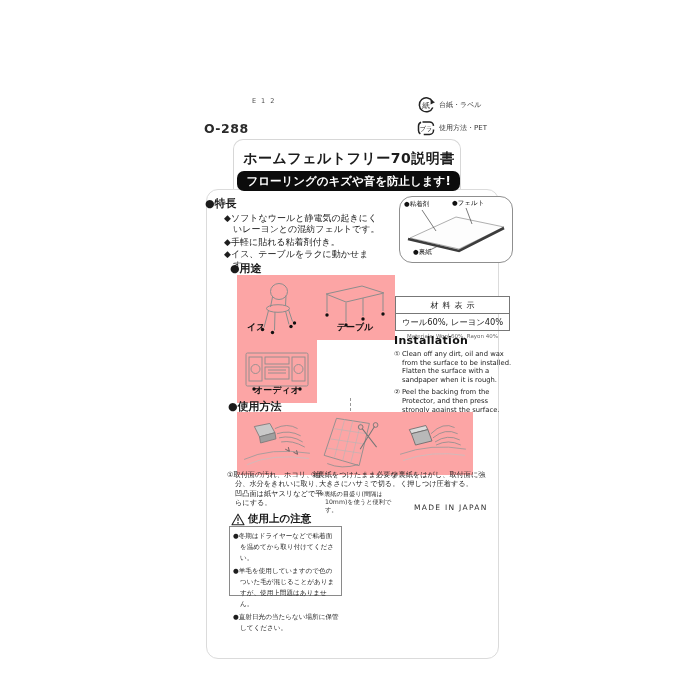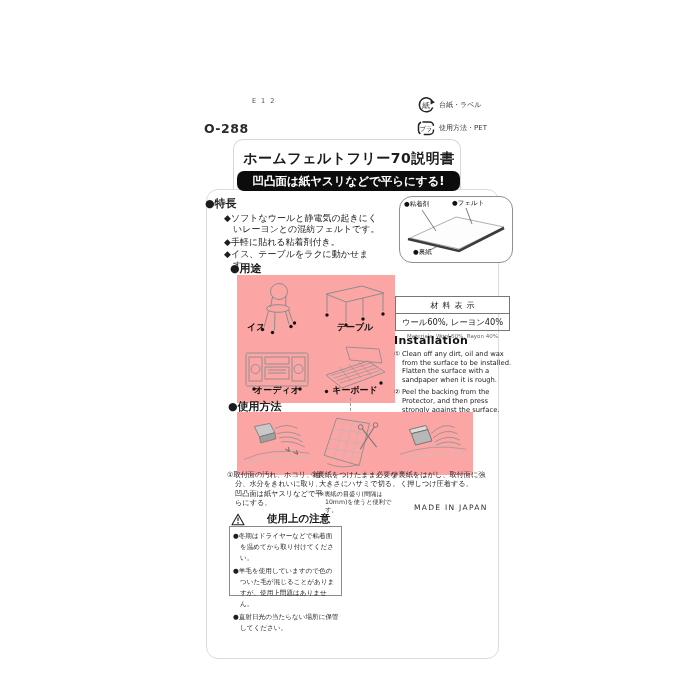--- a/index.html
+++ b/index.html
@@ -62,21 +62,21 @@
 
   .caption{position:absolute;top:470px;font-size:7.2px;line-height:9.3px;color:#1d1d1d;
            padding-left:8px;text-indent:-8px;}
   .cap1{left:227px;width:88px;}
   .cap2{left:311px;width:84px;}
   .cap3{left:392px;width:86px;}
   .cap-note{font-size:6.2px;line-height:8px;color:#333;margin-top:1px;padding-left:6px;text-indent:-6px;}
 
   .made-in{left:414px;top:503px;font-size:7.5px;letter-spacing:1.3px;color:#2d2d2d;white-space:nowrap;}
 
-  .caution-head{left:231px;top:512px;display:flex;align-items:center;gap:22px;
+  .caution-head{left:231px;top:512px;display:flex;align-items:center;gap:3px;
                 font-size:10.5px;font-weight:bold;color:#151515;white-space:nowrap;}
   .caution-box{left:229px;top:526px;width:113px;height:70px;border:1px solid #8a8a8a;
                box-sizing:border-box;padding:4px 2px 0 3px;background:#fff;}
   .caution-item{font-size:6.6px;line-height:11px;color:#1e1e1e;padding-left:7px;text-indent:-7px;margin-bottom:2px;}
 </style>
 </head>
 <body>
 
 <div class="sheet">
 
@@ -96,21 +96,21 @@
   </div>
   <div class="abs rc-row rc-plastic">
     <svg width="18" height="18" viewBox="0 0 18 18">
       <rect x="1.5" y="3" width="15" height="12.5" rx="4" fill="none" stroke="#222" stroke-width="1.5" stroke-dasharray="13 3.5"></rect>
       <text x="9" y="11.5" font-size="6.2" text-anchor="middle" fill="#222">プラ</text>
     </svg>
     <span class="rc-label">使用方法・PET</span>
   </div>
 
   <div class="abs title">ホームフェルトフリー70説明書</div>
-  <div class="abs banner">凹凸面は紙ヤスリなどで平らにする!</div>
+  <div class="abs banner">フローリングのキズや音を防止します!</div>
 
   <div class="abs sec-heading features-heading">●特長</div>
   <div class="abs features-list">
     <div class="feat">◆ソフトなウールと静電気の起きにくいレーヨンとの混紡フェルトです。</div>
     <div class="feat">◆手軽に貼れる粘着剤付き。</div>
     <div class="feat">◆イス、テーブルをラクに動かせます。</div>
   </div>
 
   <div class="abs felt-box">
     <svg width="112" height="65" viewBox="0 0 112 65">
@@ -172,35 +172,20 @@
         <path d="M27 28 L45 28 M27 31 L45 31"></path>
       </g>
       <g fill="#111">
           <circle cx="13" cy="47" r="1.7"></circle>
           <circle cx="59" cy="47" r="1.7"></circle>
         </g>
     </svg>
     <div class="illus-label">オーディオ</div>
   </div>
 
-  <div class="illus-box" style="left:315px;top:338px">
-    <svg width="72" height="57" viewBox="0 0 72 57">
-      <g stroke="#8d8d8d" stroke-width="0.9" fill="none">
-        <path d="M27 5 L60 7 L63 21 L31 18 Z"></path>
-        <path d="M7 33 L49 19 L66 30 L23 46 Z"></path>
-        <path d="M12 33.5 L53 20.5 M15 36 L56 23 M18 38.5 L59 25.5 M21 41 L61 28.5" stroke-width="0.6"></path>
-        <path d="M20 25 L32 39 M30 22 L42 36 M40 20 L52 33" stroke-width="0.5"></path>
-      </g>
-      <g fill="#111">
-          <circle cx="7.5" cy="49.5" r="1.7"></circle>
-          <circle cx="62" cy="41" r="1.7"></circle>
-        </g>
-    </svg>
-    <div class="illus-label">キーボード</div>
-  </div>
 
   <div class="abs materials">
     <div class="mat-h">材料表示</div>
     <div class="mat-v">ウール60%, レーヨン40%</div>
     <div class="mat-en">Materials: Wool 60%, Rayon 40%</div>
   </div>
 
   <div class="abs install">
     <div class="install-h">Installation</div>
     <div class="install-steps">

